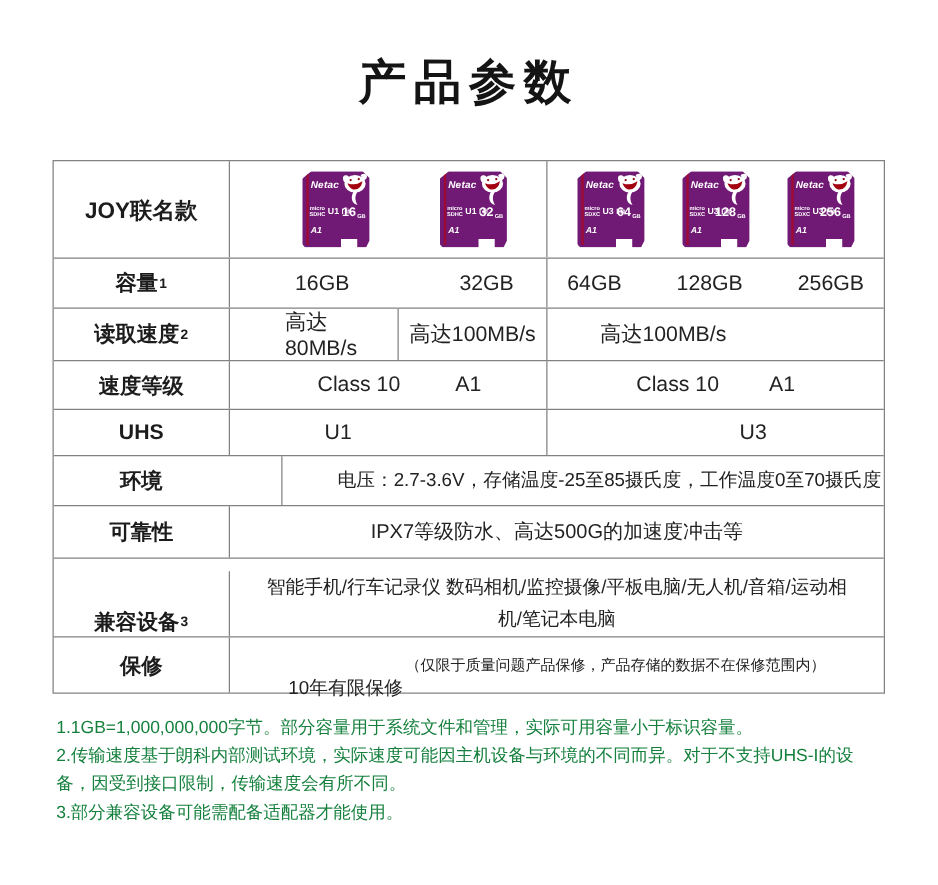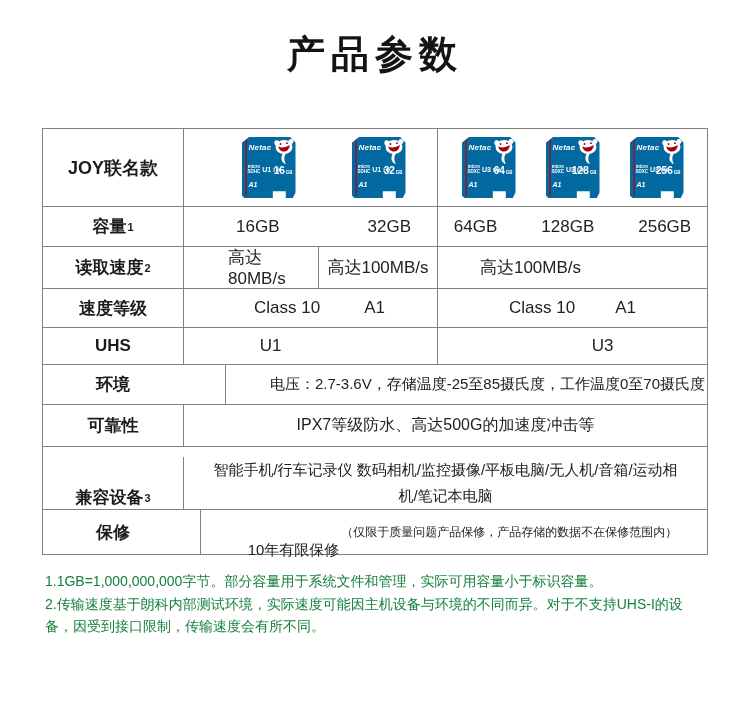--- a/index.html
+++ b/index.html
@@ -1,19 +1,19 @@
 <!DOCTYPE html>
 <html><head>
 <meta charset="utf-8">
 <style>
   * { margin:0; padding:0; box-sizing:border-box; }
   html,body { width:750px; height:708px; background:#ffffff; overflow:hidden;
     font-family:"Liberation Sans","DejaVu Sans",sans-serif; color:#222; }
 
-  .page-title { margin-top:29px; text-align:center; font-size:38px; font-weight:600;
+  .page-title { margin-top:40px; text-align:center; font-size:38px; font-weight:600;
     letter-spacing:6px; color:#141414; }
 
   .spec-table { position:absolute; left:42px; top:128px; width:666px;
     border:1px solid #828282; }
   .row { display:flex; border-top:1px solid #828282; }
   .row:first-child { border-top:none; }
   .cell { border-left:1px solid #828282; display:flex; align-items:center;
     justify-content:center; font-size:17px; color:#222; }
   .cell:first-child { border-left:none; }
   .label-cell { width:140px; flex:none; font-weight:bold; font-size:17px;
@@ -26,21 +26,21 @@
   .w-s2 { width:119px; flex:none; }
 
   .r-header { height:77px; }
   .r-capacity { height:40px; }
   .r-speed { height:42px; }
   .r-class { height:39px; }
   .r-uhs { height:37px; }
   .r-env { height:40px; }
   .r-rel { height:42px; }
   .r-comp { height:63px;align-items:flex-end; }
-  .r-war { height:45px;gap:17px; }
+  .r-war { height:45px; }
 
   .r-header .label-cell { font-size:18px; }
 
   .cards-left { gap:56px; padding-left:26px; }
   .cards-right { gap:30px; }
   .caps-left { gap:88px; padding-left:26px; }
   .caps-right { gap:44px; }
   .speed-right { padding-right:84px; }
   .pair { gap:44px; padding-left:18px; }
   .pair-r { gap:40px; }
@@ -52,21 +52,21 @@
   .comp-text { font-size:15px; line-height:26px; text-align:center; padding:0 26px; }
   .war-main { font-size:15px;margin-top:36px; }
   .war-note { font-size:12px; margin-left:2px; }
 
   .footnotes { position:absolute; left:45px; top:570px; width:662px;
     font-size:14px; line-height:22.5px; color:#15803d; }
   .footnote { margin-bottom:0; }
 
   
   .card { position:relative; width:54px; height:61px; flex:none; }
-  .card-shape { position:absolute; inset:0; background:#0369a1;
+  .card-shape { position:absolute; inset:0; background:#701a75;
     clip-path:polygon(14% 0%,90% 0%,100% 9%,100% 91%,95% 100%,82% 100%,82% 89%,58% 89%,58% 100%,5% 100%,0% 95%,0% 10%); }
   .card-stripe { position:absolute; left:3px; top:1px; bottom:2px; width:2px;
     background:#b30212; opacity:.65; }
   .card-brand { position:absolute; left:7px; top:6px; color:#fff; font-size:8px;
     font-weight:bold; font-style:italic; letter-spacing:.2px; }
   .card-mascot { position:absolute; right:0; top:1px; width:24px; height:28px; }
   .card-logos { position:absolute; left:6px; top:27px; display:flex; gap:2px;
     align-items:center; color:#fff; }
   .sd-logo { font-size:4.5px; line-height:5px; font-weight:bold; text-align:center; }
   .u-mark { font-size:7px; font-weight:bold; }
@@ -300,13 +300,14 @@
     <div class="cell w-full">
       <span class="war-main">10年有限保修</span>
       <span class="war-note">（仅限于质量问题产品保修，产品存储的数据不在保修范围内）</span>
     </div>
   </div>
 </div>
 
 <div class="footnotes">
   <div class="footnote">1.1GB=1,000,000,000字节。部分容量用于系统文件和管理，实际可用容量小于标识容量。</div>
   <div class="footnote">2.传输速度基于朗科内部测试环境，实际速度可能因主机设备与环境的不同而异。对于不支持UHS-I的设备，因受到接口限制，传输速度会有所不同。</div>
+  <div class="footnote">3.部分兼容设备可能需配备适配器才能使用。</div>
 </div>
 
 </body></html>

